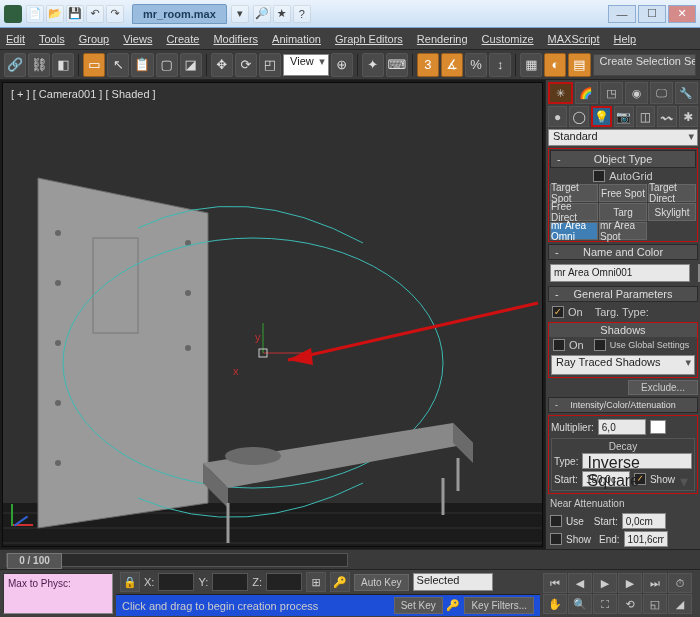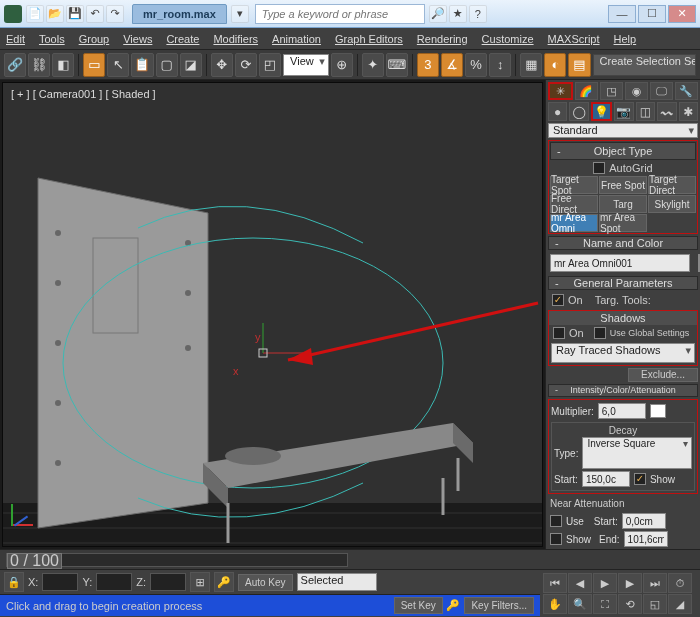--- a/index.html
+++ b/index.html
@@ -67,21 +67,21 @@
 .exclude-btn { height: 18px; background: #555; border: 1px solid #666; display: flex; align-items: center; justify-content: center; margin-left: auto; width: 70px; font-size: 10px; }
 .inten-box { border: 1px solid #c01010; padding: 2px; }
 .field-row { display: flex; align-items: center; gap: 4px; padding: 1px 0; }
 .field-row .lbl { color: #ddd; font-size: 10px; }
 .spinner { background: #e8e8e8; border: 1px solid #888; color: #222; height: 16px; width: 48px; padding: 0 3px; font-size: 10px; }
 .decay-group { border: 1px solid #555; padding: 2px; margin-top: 2px; }
 
 
 .timeline { height: 20px; background: #3a3a3a; display: flex; align-items: center; padding: 0 6px; gap: 6px; border-top: 1px solid #222; }
 .slider-track { flex: 1; height: 14px; background: #2a2a2a; border: 1px solid #555; position: relative; max-width: 380px; }
-.slider-thumb { position: absolute; left: 0; top: -1px; height: 16px; width: 55px; background: #555; border: 1px solid #777; display: flex; align-items: center; justify-content: center; font-size: 16px; }
+.slider-thumb { position: absolute; left: 0; top: -1px; height: 16px; width: 55px; background: #555; border: 1px solid #777; display: flex; align-items: center; justify-content: center; font-size: 10px; font-weight: bold; }
 .timeline .ticks { flex: 1; }
 
 
 .statusbar { height: 48px; background: #3f3f3f; display: flex; border-top: 1px solid #222; }
 .status-script { width: 110px; background: #f5c7ee; color: #4a1a4a; padding: 4px; border: 1px inset #888; margin: 3px; font-size: 10px; }
 .status-mid { flex: 1; display: flex; flex-direction: column; }
 .coord-row { display: flex; align-items: center; gap: 4px; padding: 2px 4px; height: 24px; }
 .coord-row .cbtn { width: 20px; height: 20px; background: #4a4a4a; border: 1px solid #555; display: flex; align-items: center; justify-content: center; }
 .coord-row .lbl2 { color: #ccc; }
 .coord-row input { width: 36px; height: 18px; background: #222; border: 1px solid #555; color: #ccc; padding: 0 2px; }
@@ -101,21 +101,20 @@
     <div class="btn">📄</div>
     <div class="btn">📂</div>
     <div class="btn">💾</div>
     <div class="btn">↶</div>
     <div class="btn">↷</div>
   </div>
   <div class="file-tab">mr_room.max</div>
   <div class="qat" style="margin-left:4px">
     <div class="btn">▾</div>
   </div>
-  <input class="search" placeholder="Type a keyword or phrase" style="">
   <div class="qat" style="margin-left:4px">
     <div class="btn">🔎</div>
     <div class="btn">★</div>
     <div class="btn">?</div>
   </div>
   <div class="win-ctrl">
     <div class="wb">—</div>
     <div class="wb">☐</div>
     <div class="wb close">✕</div>
   </div>
@@ -256,21 +255,21 @@
     <div class="rollout-title">Name and Color</div>
     <div class="name-row">
       <input value="mr Area Omni001" style="">
       <div class="color-sw"></div>
     </div>
 
     <div class="rollout-title">General Parameters</div>
     <div class="chk-row">
       <div class="chk on"></div>
       <span>On</span>
-      <span style="margin-left:8px">Targ. Tools:</span>
+      <span style="margin-left:8px">Targ. Type:</span>
     </div>
     <div class="shadows-box">
       <div class="sub-head">Shadows</div>
       <div class="chk-row">
         <div class="chk"></div>
         <span>On</span>
         <div class="chk" style="margin-left:6px"></div>
         <span style="font-size:9px">Use Global Settings</span>
       </div>
       <div class="panel-dd">Ray Traced Shadows</div>
@@ -281,21 +280,21 @@
     <div class="inten-box">
       <div class="field-row">
         <span class="lbl">Multiplier:</span>
         <input class="spinner" value="6,0" style="">
         <div style="width:16px;height:14px;background:#fff;border:1px solid #888"></div>
       </div>
       <div class="decay-group">
         <div style="text-align:center;font-size:10px">Decay</div>
         <div class="field-row">
           <span class="lbl">Type:</span>
-          <div class="panel-dd" style="flex:1;height:32px;font-size:10px">Inverse Square</div>
+          <div class="panel-dd" style="flex:1;height:16px;font-size:16px">Inverse Square</div>
         </div>
         <div class="field-row">
           <span class="lbl">Start:</span>
           <input class="spinner" value="150,0c" style="">
           <div class="chk on"></div>
           <span class="lbl">Show</span>
         </div>
       </div>
     </div>
     <div style="font-size:10px;padding:2px">Near Attenuation</div>
@@ -315,20 +314,21 @@
 </div>
 
 <div class="timeline">
   <div class="slider-track">
     <div class="slider-thumb">0 / 100</div>
   </div>
   <div class="ticks"></div>
 </div>
 
 <div class="statusbar">
+  <div class="status-script">Max to Physc:</div>
   <div class="status-mid">
     <div class="coord-row">
       <div class="cbtn">🔒</div>
       <span class="lbl2">X:</span>
         <input style="">
       <span class="lbl2">Y:</span>
         <input style="">
       <span class="lbl2">Z:</span>
         <input style="">
       <div class="cbtn">⊞</div>

